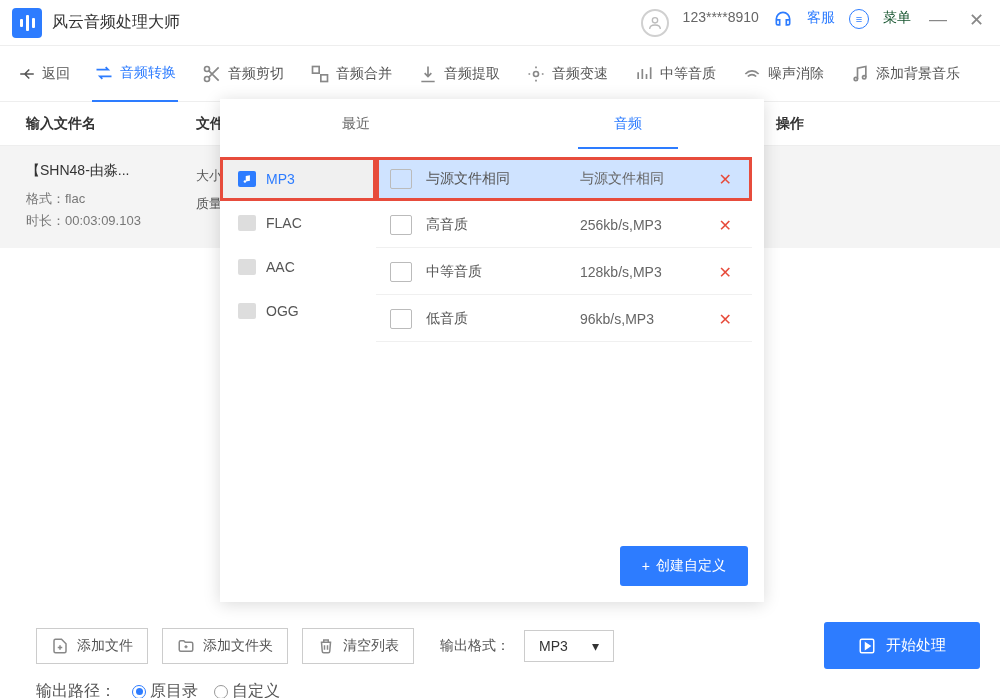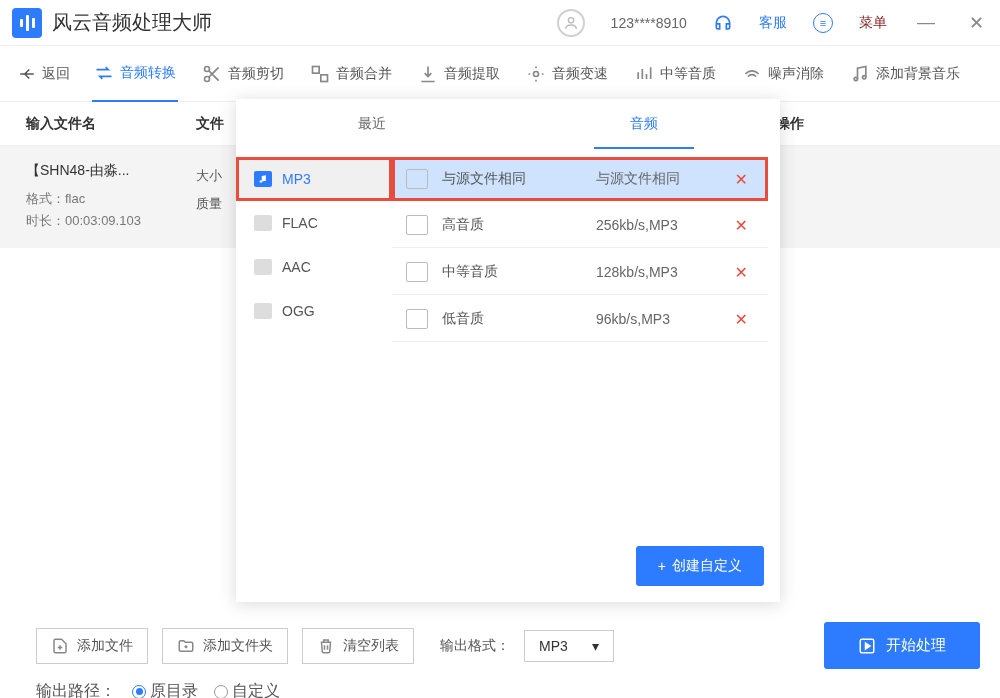--- a/index.html
+++ b/index.html
@@ -4,22 +4,22 @@
   <style>
     * { margin: 0; padding: 0; box-sizing: border-box; font-family: "Microsoft YaHei", Arial, sans-serif; }
     body { width: 1000px; height: 698px; background: #fff; position: relative; font-size: 14px; color: #333; }
     
     
     .titlebar { height: 46px; display: flex; align-items: center; padding: 0 12px; border-bottom: 1px solid #eee; }
     .logo { width: 30px; height: 30px; background: #2d7cff; border-radius: 4px; display: flex; align-items: center; justify-content: center; margin-right: 10px; }
     .logo-bars { display: flex; gap: 3px; align-items: center; }
     .logo-bars span { width: 3px; background: #fff; border-radius: 1px; }
     .logo-bars span:nth-child(1){height:8px} .logo-bars span:nth-child(2){height:16px} .logo-bars span:nth-child(3){height:10px}
-    .app-title { font-size: 20px; font-weight: 500; }
-    .titlebar-right { margin-left: auto; display: flex; align-items: center; gap: 26px; color: #666; }
+    .app-title { font-size: 16px; font-weight: 500; }
+    .titlebar-right { margin-left: auto; display: flex; align-items: flex-start; gap: 14px; color: #666; }
     .avatar-circle { width: 28px; height: 28px; border: 2px solid #d0d0d0; border-radius: 50%; display:flex;align-items:center;justify-content:center;color:#bbb; }
     .hl-circle { width:20px;height:20px;border:1.5px solid #2d7cff;border-radius:50%;display:flex;align-items:center;justify-content:center;color:#2d7cff;font-size:11px; }
     .win-btn { font-size: 18px; color: #888; padding: 0 4px; }
     
     
     .toolbar { height: 56px; display: flex; align-items: center; padding: 0 18px; gap: 22px; border-bottom: 1px solid #eee; }
     .back-btn { display:flex;align-items:center;gap:6px;color:#555; }
     .tb-tab { display:flex;align-items:center;gap:6px;color:#555;padding:0 2px;height:56px;cursor:pointer; }
     .tb-tab.active { color:#2d7cff;border-bottom:2px solid #2d7cff;font-weight:500; }
     .tb-icon { width:20px;height:20px;display:flex;align-items:center;justify-content:center;color:#888; }
@@ -49,21 +49,21 @@
     .bb-btn { border:1px solid #ccc;padding:8px 14px;display:flex;align-items:center;gap:8px;color:#555;cursor:pointer;background:#fff; }
     .bb-label { color:#555;margin-left:12px; }
     .bb-select { border:1px solid #ccc;padding:7px 14px;min-width:90px;display:flex;align-items:center;justify-content:space-between;cursor:pointer; }
     .start-btn { margin-left:auto;background:#2d7cff;color:#fff;padding:14px 34px;border-radius:3px;display:flex;align-items:center;gap:10px;cursor:pointer;font-size:15px;justify-content:space-between; }
     .bb-row2 { display:flex;align-items:center;gap:16px;color:#555;font-size:16px; }
     .radio { width:14px;height:14px;border-radius:50%;border:1.5px solid #999;display:inline-flex;align-items:center;justify-content:center;margin-right:4px; }
     .radio.checked { border-color:#2d7cff; }
     .radio.checked::after { content:'';width:7px;height:7px;border-radius:50%;background:#2d7cff; }
     
     
-    .dropdown { position:absolute;left:236px;top:99px;width:544px;height:503px;background:#fff;box-shadow:0 2px 16px rgba(0,0,0,0.15);display:flex;flex-direction:column; }
+    .dropdown { position:absolute;left:220px;top:99px;width:544px;height:503px;background:#fff;box-shadow:0 2px 16px rgba(0,0,0,0.15);display:flex;flex-direction:column; }
     .dd-tabs { height:50px;display:flex; }
     .dd-tab { flex:1;display:flex;align-items:center;justify-content:center;color:#666;cursor:pointer;position:relative; }
     .dd-tab.active { color:#2d7cff; }
     .dd-tab.active::after { content:'';position:absolute;bottom:0;width:100px;height:2px;background:#2d7cff; }
     .dd-body { flex:1;display:flex; }
     .dd-left { width:156px;padding:8px 0;display:flex;flex-direction:column; }
     .fmt-item { display:flex;align-items:center;gap:10px;padding:14px 18px;cursor:pointer;color:#555; }
     .fmt-item.selected { background:#f0f0f0;color:#2d7cff; }
     .fmt-item.highlighted { border:3px solid #e74c3c;padding:11px 15px; }
     .fmt-icon { width:18px;height:16px;background:#ddd;border-radius:2px;display:flex;align-items:center;justify-content:center; }
@@ -97,21 +97,21 @@
           <circle cx="12" cy="8" r="4"></circle>
           <path d="M4 21c0-4 4-6 8-6s8 2 8 6"></path>
         </svg>
     </div>
     <span>123****8910</span>
     <svg width="20" height="20" viewBox="0 0 24 24" fill="none" stroke="#2d7cff" stroke-width="2">
         <path d="M4 12a8 8 0 0116 0v5a2 2 0 01-2 2h-2v-6h4M4 12v5a2 2 0 002 2h2v-6H4"></path>
       </svg>
     <span style="color:#2d7cff">客服</span>
     <span class="hl-circle">≡</span>
-    <span style="color:#7f1d1d">菜单</span>
+    <span style="color:#14532d">菜单</span>
     <span class="win-btn">—</span>
     <span class="win-btn">✕</span>
   </div>
 </div>
 
 <div class="toolbar">
   <div class="back-btn">
     <svg width="18" height="18" viewBox="0 0 24 24" fill="none" stroke="currentColor" stroke-width="2">
         <path d="M15 6l-6 6 6 6M3 12h18"></path>
       </svg>

